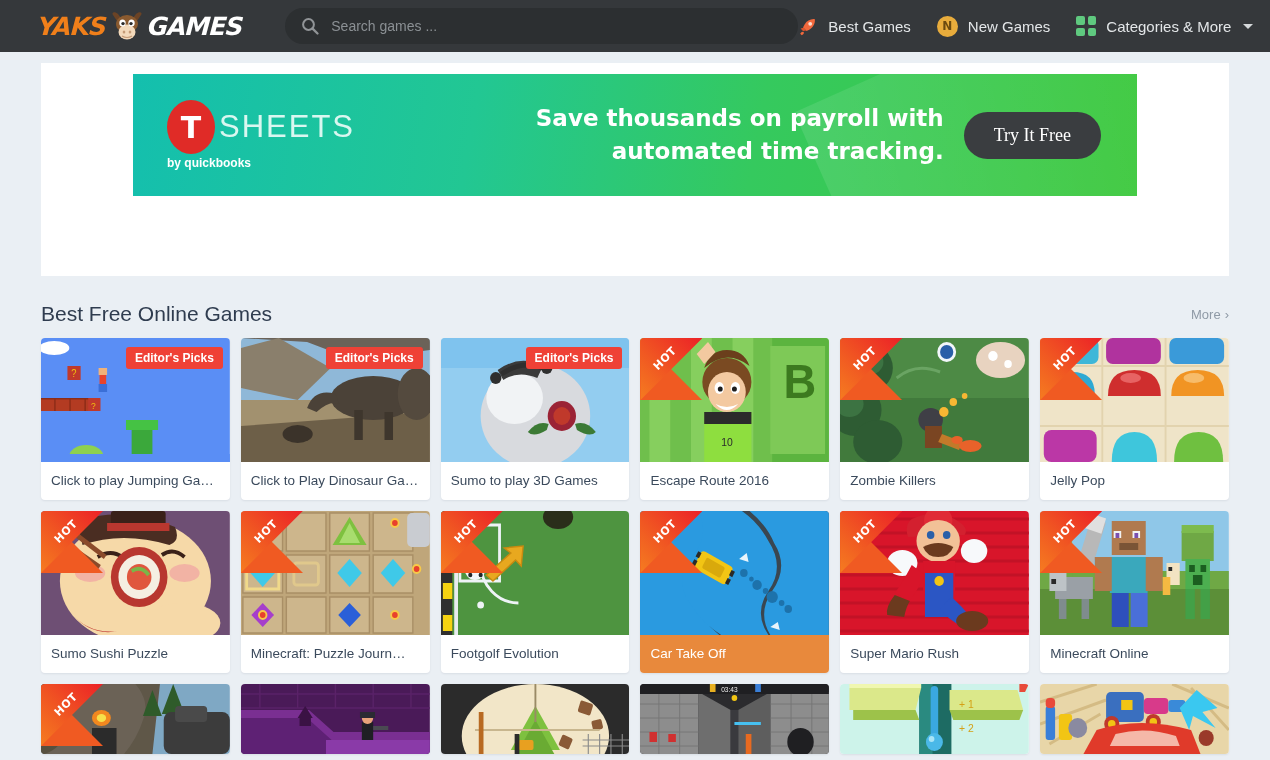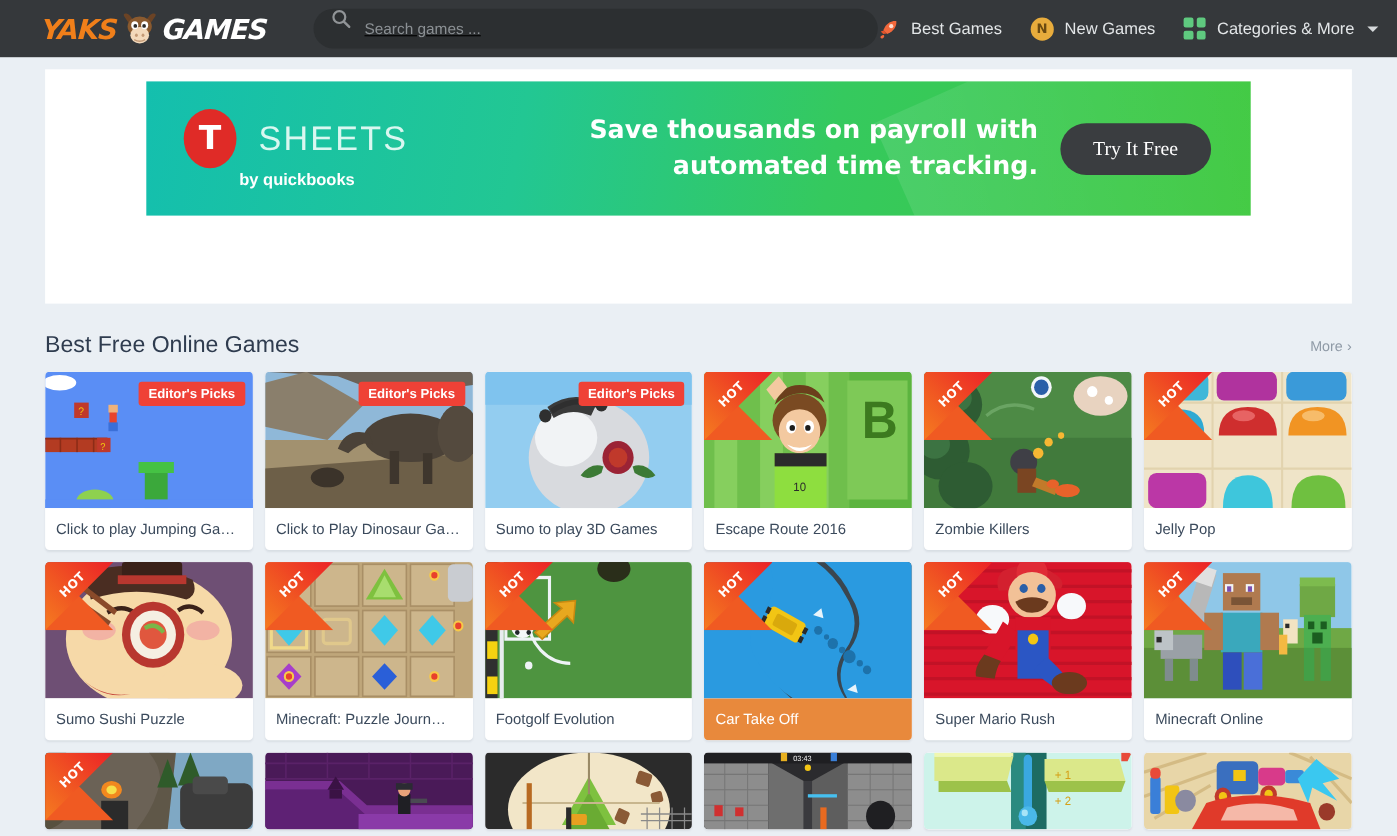--- a/index.html
+++ b/index.html
@@ -35,24 +35,23 @@
     color: #ffffff;
     text-transform: uppercase;
     transform: skewX(-4deg);
   }
 
   .search-wrap {
     margin-left: 42px;
     width: 513px; height: 36px;
     background: #2c2f31;
     border-radius: 18px;
-    display: flex; 
+    display: flex; align-items: center;
     padding: 0 16px;
     flex: 0 0 auto;
-    text-decoration: underline;
   }
   .search-icon { width: 18px; height: 18px; flex: 0 0 auto; margin-right: 12px; opacity: .62; }
   .search-input {
     background: transparent; border: none; outline: none;
     color: #cfd3d6; font-size: 14px;
     font-family: "Liberation Sans", sans-serif;
     width: 100%;
   }
   .search-input::placeholder { color: #8b9094; }
 
@@ -110,23 +109,23 @@
   .ad-logo-row { display: flex; align-items: center; }
   .ad-t-mark {
     width: 48px; height: 54px; border-radius: 50%;
     background: #e02b27;
     display: flex; align-items: center; justify-content: center;
     color: #ffffff; font-size: 30px; font-weight: bold;
     font-family: "DejaVu Sans", sans-serif;
   }
   .ad-sheets {
     color: #d9f7f0; font-size: 31px; letter-spacing: 2px;
-    font-family: "Liberation Sans", sans-serif; margin-left: 20px;
-  }
-  .ad-sub { color: #ffffff; font-size: 15px; text-align: center; margin-top: 2px; padding-right: 4px; font-weight: bold;}
+    font-family: "Liberation Sans", sans-serif; margin-left: 4px;
+  }
+  .ad-sub { color: #ffffff; font-size: 12px; text-align: left; margin-top: 2px; padding-right: 4px; font-weight: bold;}
   .ad-copy {
     flex: 1; text-align: right; position: relative; z-index: 2;
     color: #ffffff; font-size: 23px; font-weight: bold;
     line-height: 1.45; padding-right: 20px;
     font-family: "DejaVu Sans", sans-serif;
   }
   .ad-cta {
     margin-right: 36px; position: relative; z-index: 2;
     background: #3a3d40; color: #ffffff;
     border-radius: 24px; padding: 13px 30px;

